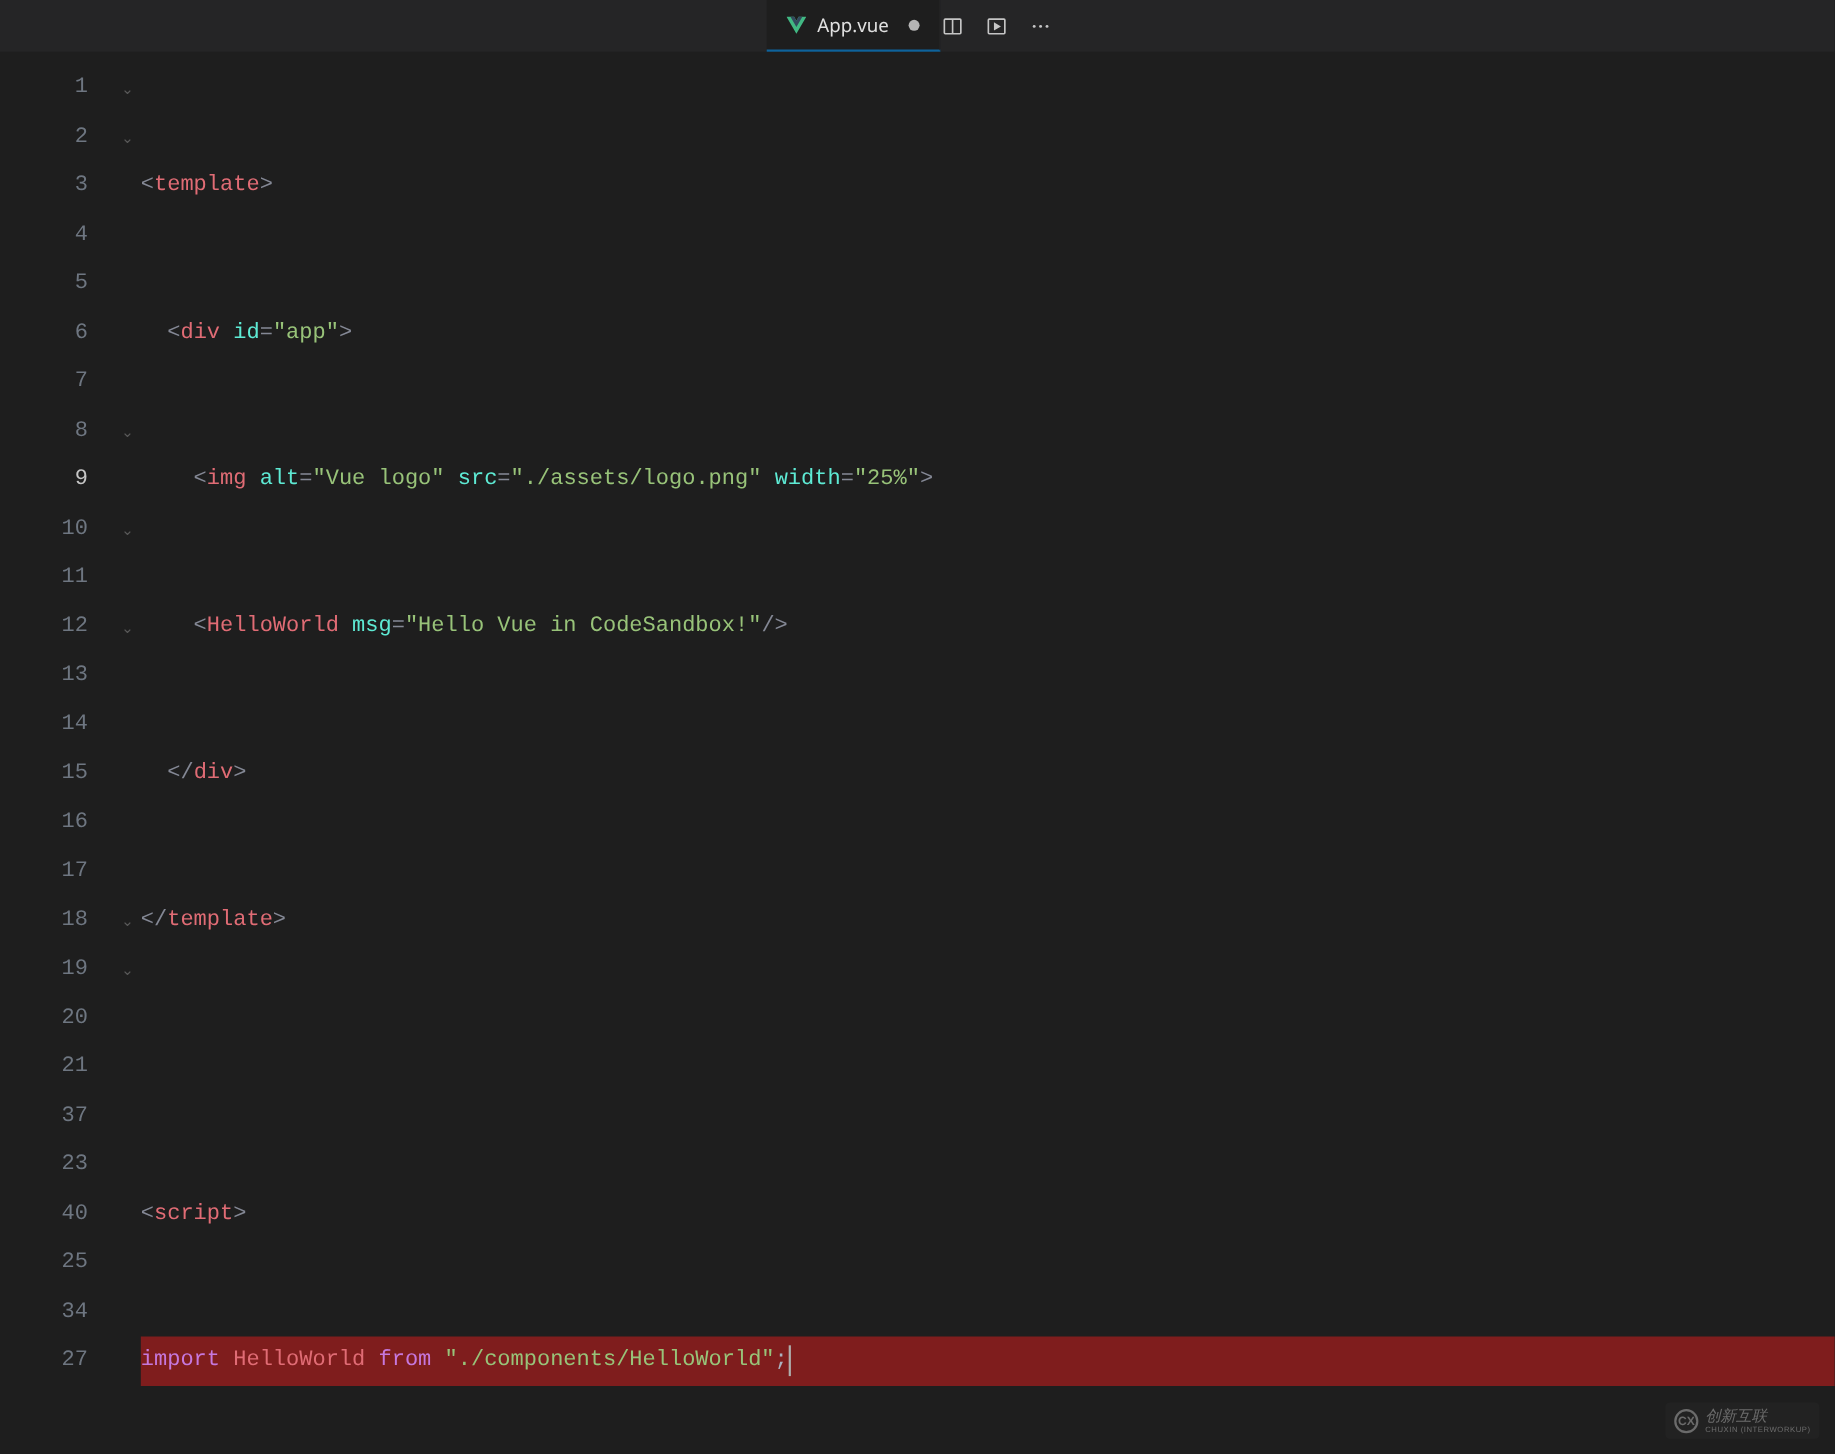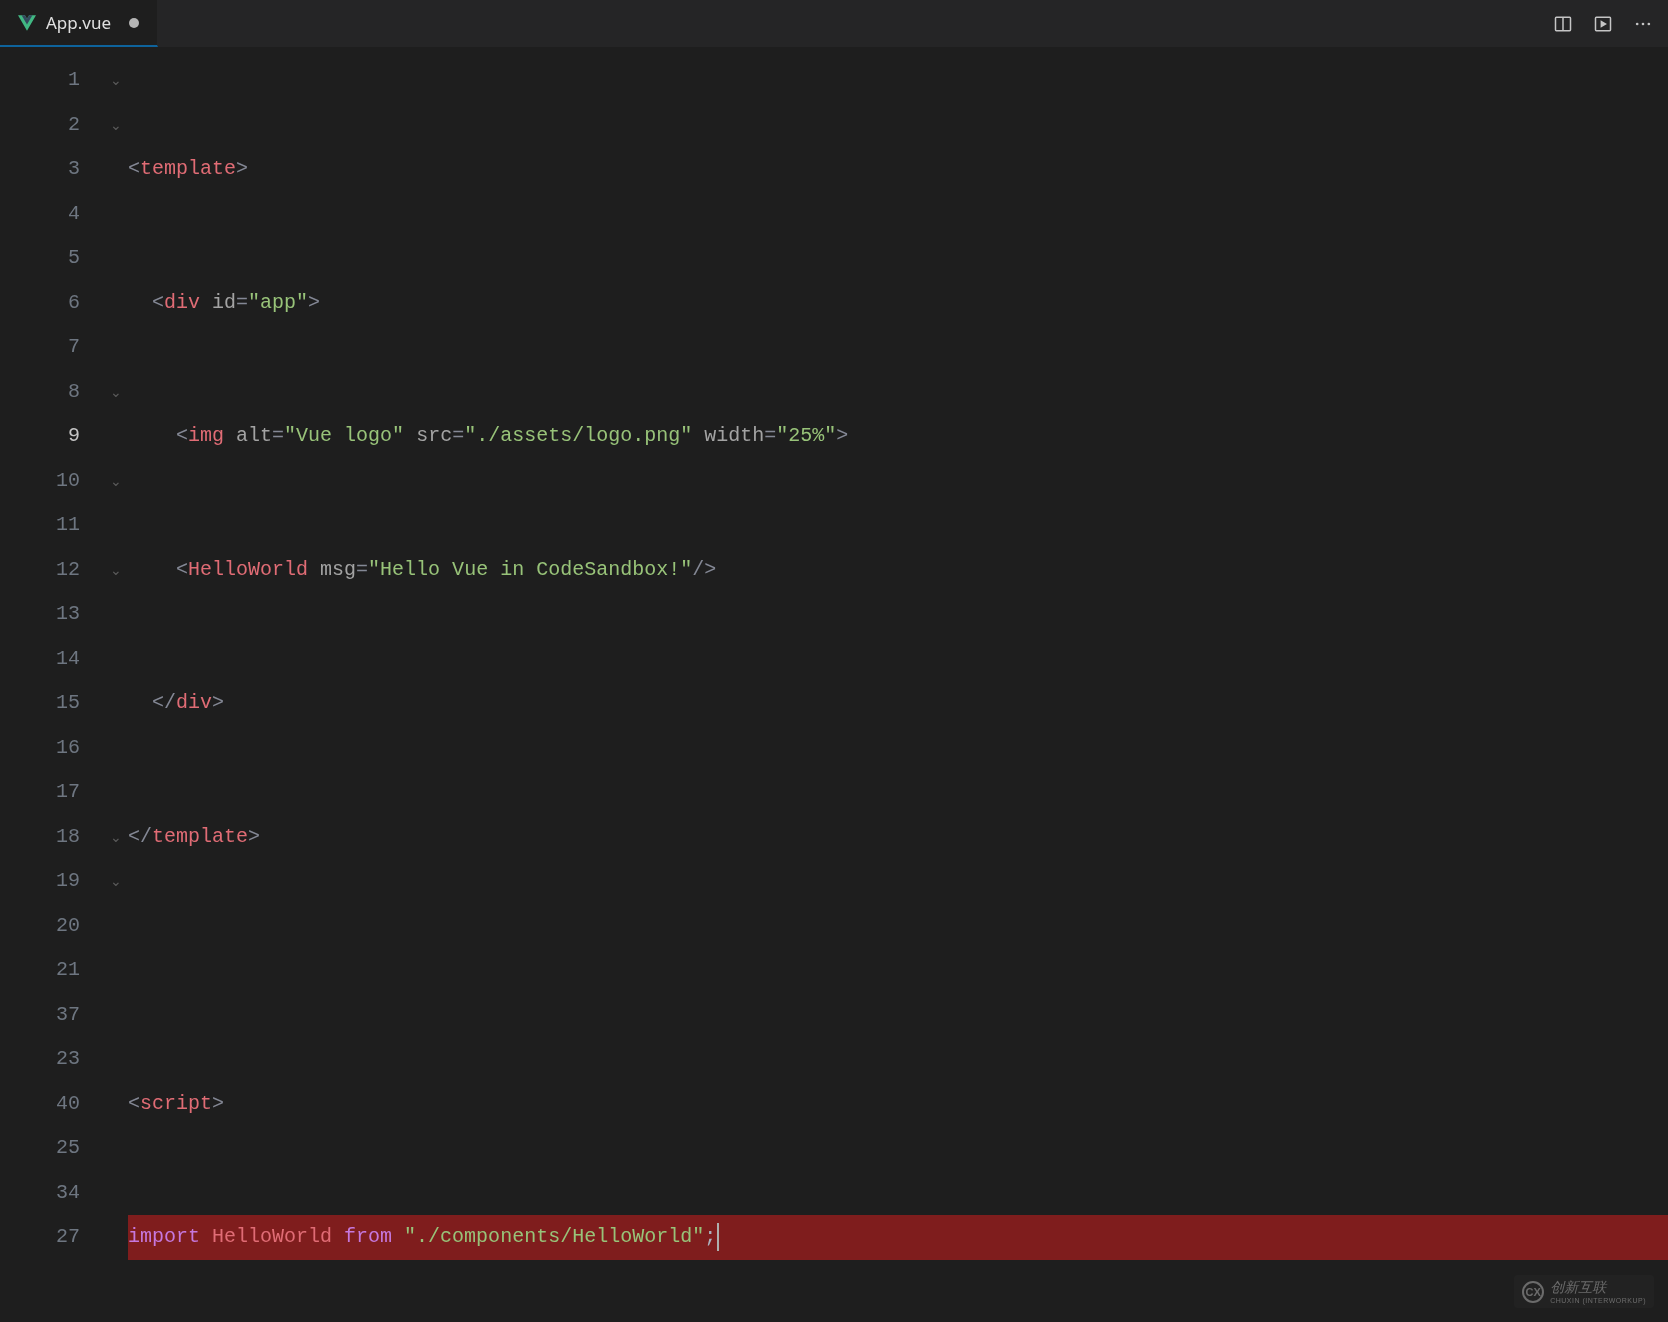--- a/index.html
+++ b/index.html
@@ -12,21 +12,21 @@
       color: #d4d4d4;
       font-family: Menlo, Monaco, "Courier New", monospace;
       font-size: 18px;
       width: 1668px;
       height: 1322px;
       overflow: hidden;
     }
     .tab-bar {
       display: flex;
       align-items: center;
-      justify-content: space-between;
+      justify-content: center;
       background: #252526;
       height: 48px;
       border-bottom: 1px solid #1e1e1e;
     }
     .tabs {
       display: flex;
       height: 100%;
     }
     .tab {
       display: flex;
@@ -123,21 +123,21 @@
       display: inline-block;
       width: 2px;
       height: 28px;
       background: #aeafad;
       vertical-align: middle;
       margin-left: 1px;
     }
     
     .c-punct { color: #848895; }
     .c-tag { color: #e06c75; text-align: right; }
-    .c-attr { color: #a3a3a3; }
+    .c-attr { color: #5eead4; }
     .c-string { color: #98c379; }
     .c-keyword { color: #c678dd; }
     .c-ident { color: #e06c75; }
     .c-plain { color: #abb2bf; }
     .watermark {
       position: absolute;
       bottom: 14px;
       right: 14px;
       opacity: 0.55;
       display: flex;

